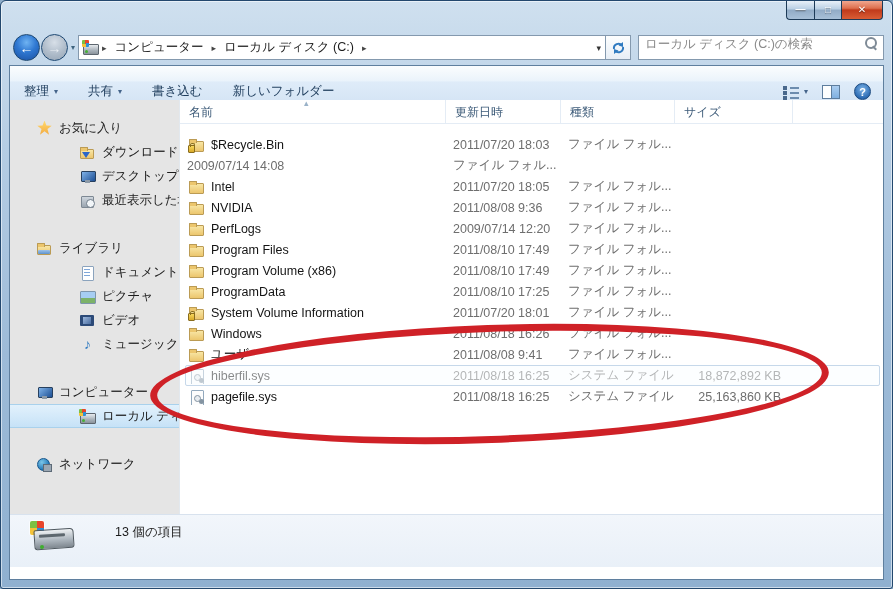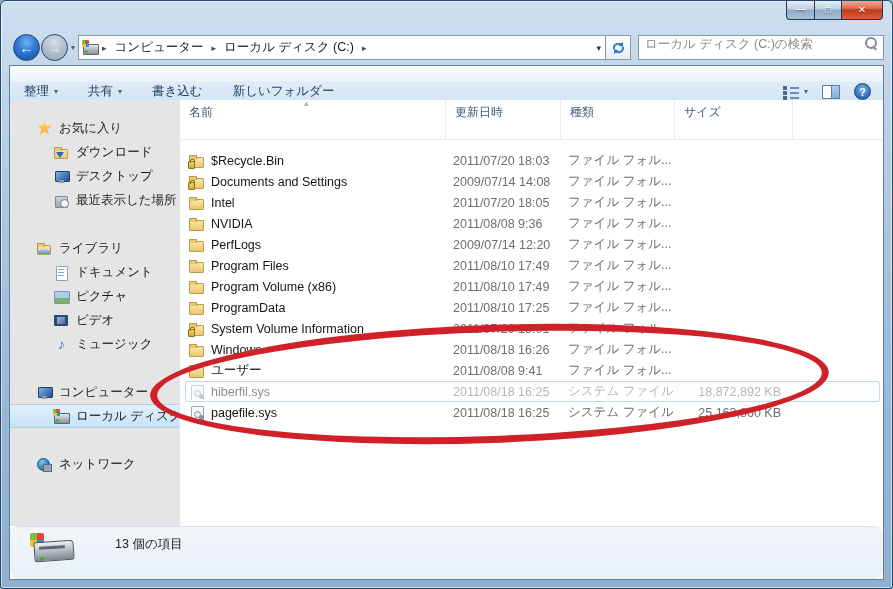--- a/index.html
+++ b/index.html
@@ -57,21 +57,21 @@
     box-shadow:0 5px 0 #6c8cae, 0 10px 0 #6c8cae; }
   .i-preview { width:18px; height:14px; border:1px solid #5d7d9d; background:#fdfefe; position:relative; display:inline-block; cursor:pointer; }
   .i-preview::after { content:""; position:absolute; right:0; top:0; bottom:0; width:7px; background:linear-gradient(180deg,#aacdf0,#7fb0e0); border-left:1px solid #5d7d9d; }
   .i-help { width:17px; height:17px; border-radius:50%; background:radial-gradient(circle at 50% 35%,#7db4e8,#2d6cb4 70%,#1d4f8c);
     color:#fff; font-size:11px; font-weight:bold; display:flex; align-items:center; justify-content:center; cursor:pointer;
     border:1px solid #1c4a80; }
 
   
   .sidebar { position:absolute; top:34px; left:0; width:170px; bottom:53px; background:#e5e5e5; border-right:1px solid #e2e8ee; overflow:hidden; padding-top:16px; }
   .sb-group-label { display:flex; align-items:center; gap:7px; padding-left:27px; height:24px; font-size:12.5px; color:#1c1c1c; cursor:pointer; white-space:nowrap; }
-  .sb-item { display:flex; align-items:center; gap:7px; padding-left:44px; height:24px; font-size:12.5px; color:#1c1c1c; cursor:pointer; white-space:nowrap; position:relative; }
+  .sb-item { display:flex; align-items:center; gap:7px; padding-left:70px; height:24px; font-size:12.5px; color:#1c1c1c; cursor:pointer; white-space:nowrap; position:relative; }
   .sb-gap { height:24px; }
   .sb-item.selected { background:linear-gradient(180deg,#e2f1fc 0%,#c6e2f7 100%); border-top:1px solid #a9d1ec; border-bottom:1px solid #a9d1ec; }
 
   
   .sic { flex:0 0 15px; height:15px; position:relative; display:inline-block; }
   .i-star { background:linear-gradient(180deg,#ffd96e,#f2a73d); clip-path:polygon(50% 0%,63% 33%,98% 35%,70% 57%,80% 95%,50% 72%,20% 95%,30% 57%,2% 35%,37% 33%); }
   .fold { position:absolute; left:0; top:4px; width:14px; height:10px; background:linear-gradient(180deg,#f8e6a5,#ecc66d); border:1px solid #bb9b54; border-radius:1px; }
   .fold::before { content:""; position:absolute; top:-3px; left:-1px; width:6px; height:3px; background:#ecc66d; border:1px solid #bb9b54; border-bottom:none; border-radius:1px 1px 0 0; }
   .i-download .arr { position:absolute; z-index:2; left:2px; top:7px; width:0; height:0; border-left:4px solid transparent; border-right:4px solid transparent; border-top:6px solid #2c67c8; }
   .i-monitor::before { content:""; position:absolute; left:1px; top:2px; width:13px; height:9px; border:1px solid #27405e; background:linear-gradient(135deg,#7fb2e8,#1d4f94); border-radius:1px; }
@@ -88,42 +88,42 @@
   .i-music { color:#2f7ac0; font-size:14px; line-height:15px; text-align:center; }
   .i-disk::before { content:""; position:absolute; left:0; top:4px; width:14px; height:9px; background:linear-gradient(180deg,#e6eaee,#a9b2ba 60%,#8b949c); border:1px solid #5d666f; border-radius:1px; }
   .i-disk::after { content:""; position:absolute; left:2px; bottom:2px; width:3px; height:3px; background:#46b036; border-radius:50%; }
   .i-disk .flag { position:absolute; z-index:2; left:-1px; top:0; width:7px; height:7px; border-radius:1px;
     background:conic-gradient(#e8452c 0 25%, #2e8fd8 25% 50%, #f5c338 50% 75%, #7cc043 75%); transform:rotate(0deg); }
   .i-network::before { content:""; position:absolute; left:0; top:1px; width:11px; height:11px; border-radius:50%; background:radial-gradient(circle at 35% 30%,#7cc6e8,#2277b8 70%,#14568c); border:1px solid #14568c; }
   .i-network::after { content:""; position:absolute; right:0; bottom:0; width:7px; height:6px; background:#9aa7b3; border:1px solid #5d6a77; }
 
   
   .filelist { position:absolute; top:34px; left:170px; right:0; bottom:53px; background:#fff; overflow:hidden; }
-  .fl-header { display:grid; grid-template-columns:266px 115px 114px 118px 1fr; height:40px; border-bottom:1px solid #e4ecf5; position:relative; }
+  .fl-header { display:grid; grid-template-columns:266px 115px 114px 118px 1fr; height:24px; border-bottom:1px solid #e4ecf5; position:relative; }
   .fl-h { font-size:12px; color:#3c5a78; padding:4px 0 0 9px; border-right:1px solid #e4ecf5; cursor:pointer; position:relative; }
   .sort-arrow { position:absolute; top:-2px; left:124px; font-size:9px; color:#9ab2c8; }
   .rows { padding-top:10px; }
   .row { display:grid; grid-template-columns:266px 115px 114px 118px 1fr; height:21px; align-items:center; cursor:default; position:relative; }
   .cell { font-size:12.5px; white-space:nowrap; overflow:hidden; }
   .c-name { color:#141414; padding-left:9px; display:flex; align-items:center; gap:6px; }
   .c-date, .c-type { color:#6e6e6e; padding-left:7px; }
   .c-size { color:#6e6e6e; text-align:right; padding-right:12px; }
   .row.highlight::after { content:""; position:absolute; left:5px; right:3px; top:0; bottom:0;
     border:1px solid #c6d8ea; border-radius:2px; background:rgba(250,253,255,.5); pointer-events:none; }
 
   
   .ric { flex:0 0 16px; height:16px; position:relative; display:inline-block; }
   .ric .fold { top:4px; width:15px; height:11px; }
   .lock { position:absolute; z-index:2; left:-1px; bottom:0; width:7px; height:8px; background:linear-gradient(180deg,#f7d75c,#d9a928); border:1px solid #8a6d1d; border-radius:1px; }
   .lock::before { content:""; position:absolute; left:1px; top:-3px; width:3px; height:3px; border:1px solid #8a6d1d; border-bottom:none; border-radius:2px 2px 0 0; }
   .i-sysfile::before { content:""; position:absolute; left:2px; top:1px; width:11px; height:14px; background:#fdfdfd; border:1px solid #93a9bd; border-radius:1px; }
   .i-sysfile::after { content:""; position:absolute; left:5px; top:6px; width:5px; height:5px; border-radius:50%; border:1px solid #8494a2; background:#e8ecf0; box-shadow:4px 3px 0 -1px #8494a2; }
 
   
-  .statuspane { position:absolute; left:0; right:0; bottom:0; height:53px; background:linear-gradient(180deg,#f2f6fb,#e9f0f8); border-top:1px solid #d8e2ee;border-radius:9px; }
+  .statuspane { position:absolute; left:0; right:0; bottom:12px; height:53px; background:linear-gradient(180deg,#f2f6fb,#e9f0f8); border-top:1px solid #d8e2ee; }
   .status-text { position:absolute; left:105px; top:9px; font-size:12.5px; color:#1c1c1c; }
   .bigdisk { position:absolute; left:22px; top:6px; width:44px; height:32px; }
   .bigdisk .body { position:absolute; left:2px; top:8px; width:40px; height:20px; background:linear-gradient(180deg,#eef1f3,#aeb7bf 55%,#7e878f); border:1px solid #4f585f; border-radius:2px 4px 3px 3px; transform:rotate(-4deg); }
   .bigdisk .slot { position:absolute; left:7px; top:13px; width:26px; height:3px; background:#5d676e; border-radius:1px; transform:rotate(-4deg); }
   .bigdisk .led { position:absolute; left:8px; bottom:4px; width:4px; height:4px; background:#3fae2f; border-radius:50%; }
   .bigdisk .flag { position:absolute; left:-2px; top:0; width:14px; height:14px; border-radius:2px;
     background:conic-gradient(#e8452c 0 25%, #2e8fd8 25% 50%, #f5c338 50% 75%, #7cc043 75%); box-shadow:0 0 0 1px rgba(255,255,255,.6); }
 
   
   .annotation-ellipse { position:absolute; left:149px; top:324px; width:679px; height:118px;
@@ -293,27 +293,20 @@
                 <span class="lock"></span>
               </span>
               <span>$Recycle.Bin</span>
             </span>
             <span class="cell c-date">2011/07/20 18:03</span>
             <span class="cell c-type">ファイル フォル...</span>
             <span class="cell c-size"></span>
             <span class="cell"></span>
           </div>
           <div class="row">
-            <span class="cell c-name">
-              <span class="ric i-folder">
-                <span class="fold"></span>
-                <span class="lock"></span>
-              </span>
-              <span>Documents and Settings</span>
-            </span>
             <span class="cell c-date">2009/07/14 14:08</span>
             <span class="cell c-type">ファイル フォル...</span>
             <span class="cell c-size"></span>
             <span class="cell"></span>
           </div>
           <div class="row">
             <span class="cell c-name">
               <span class="ric i-folder">
                 <span class="fold"></span>
               </span>

